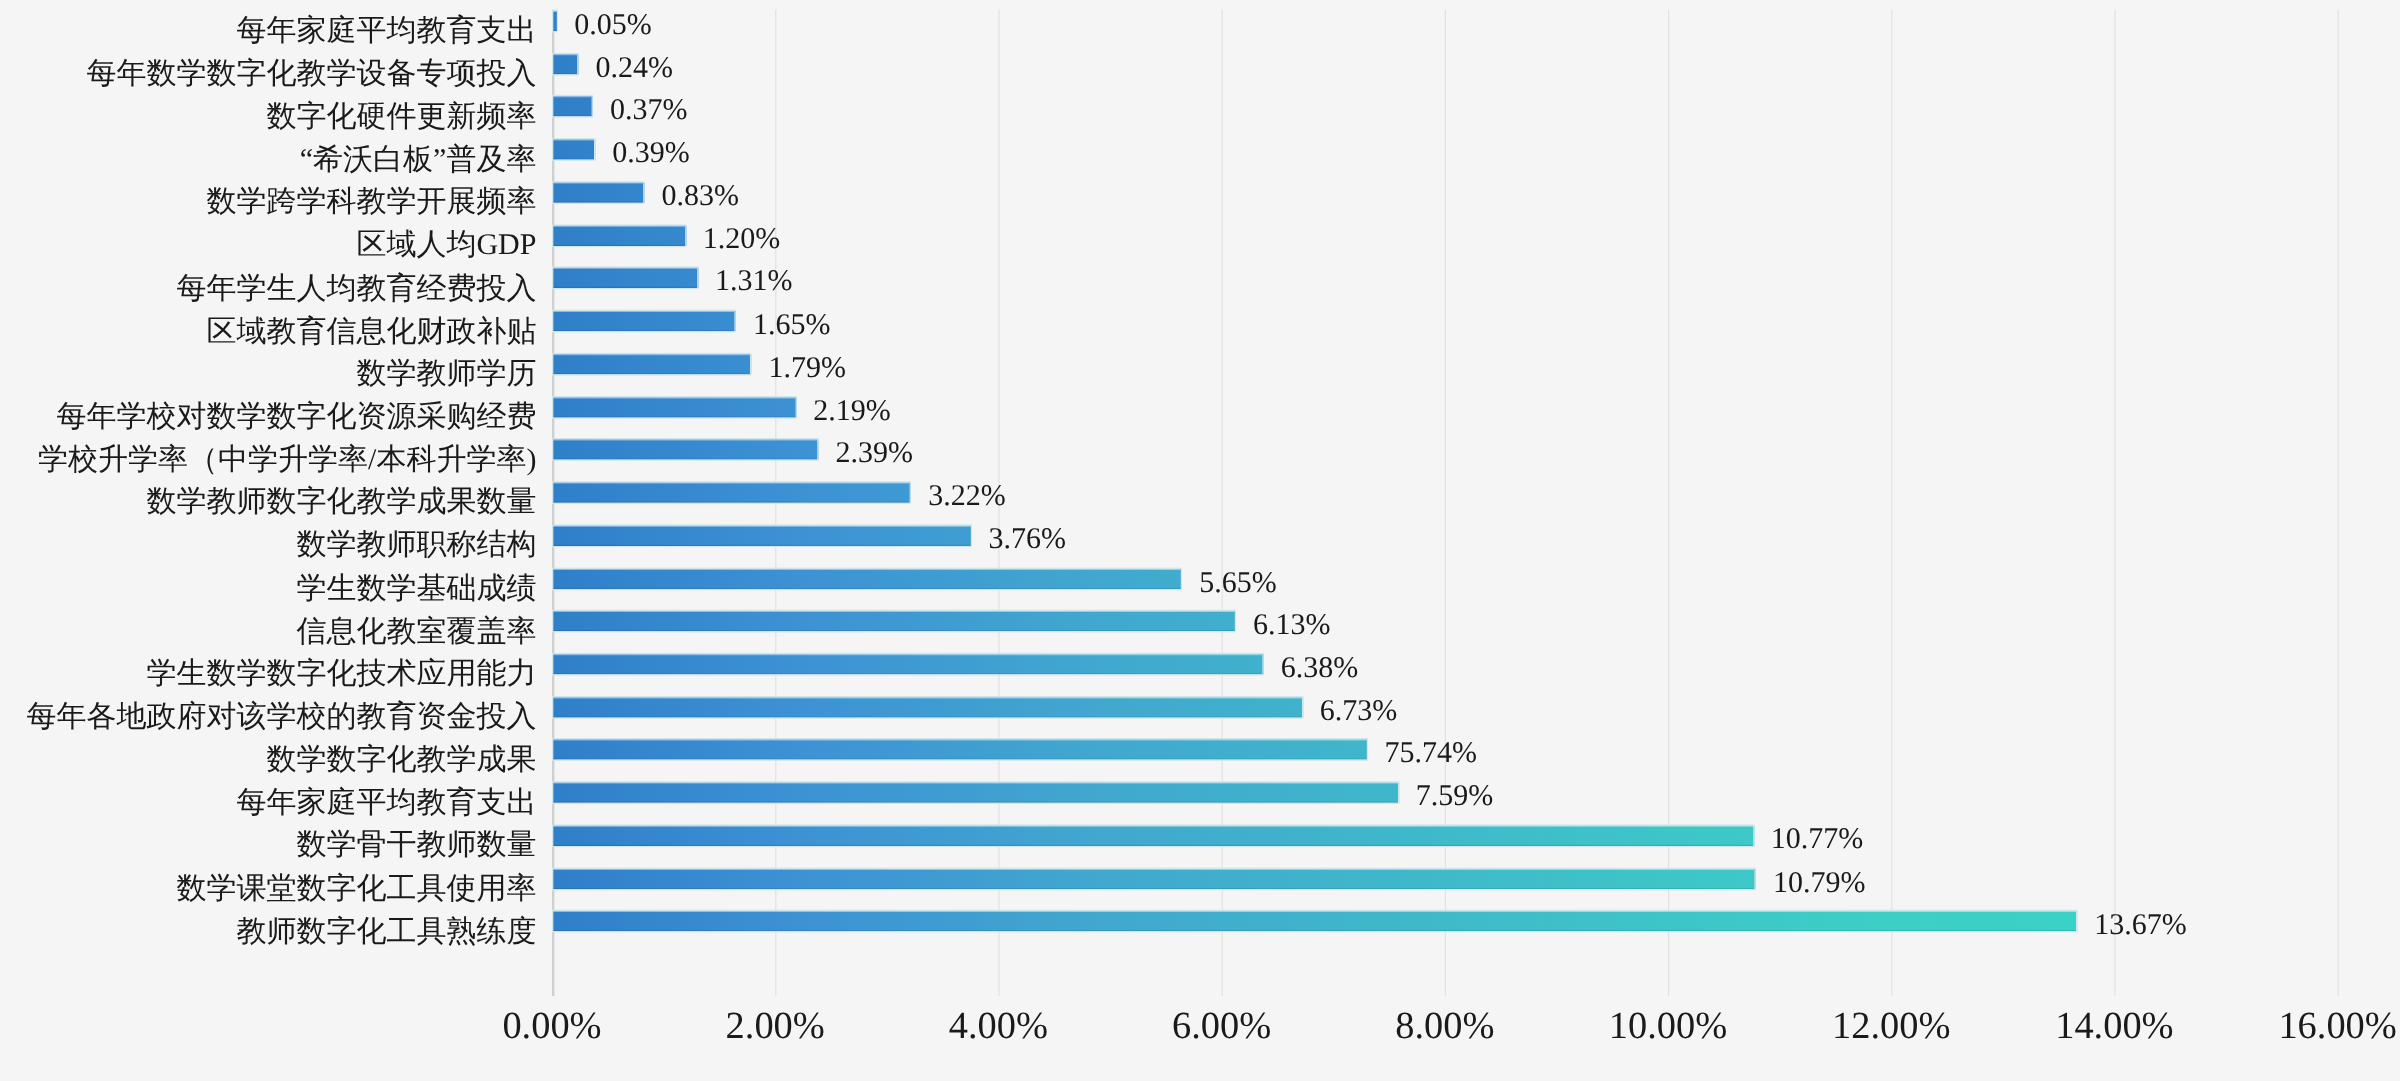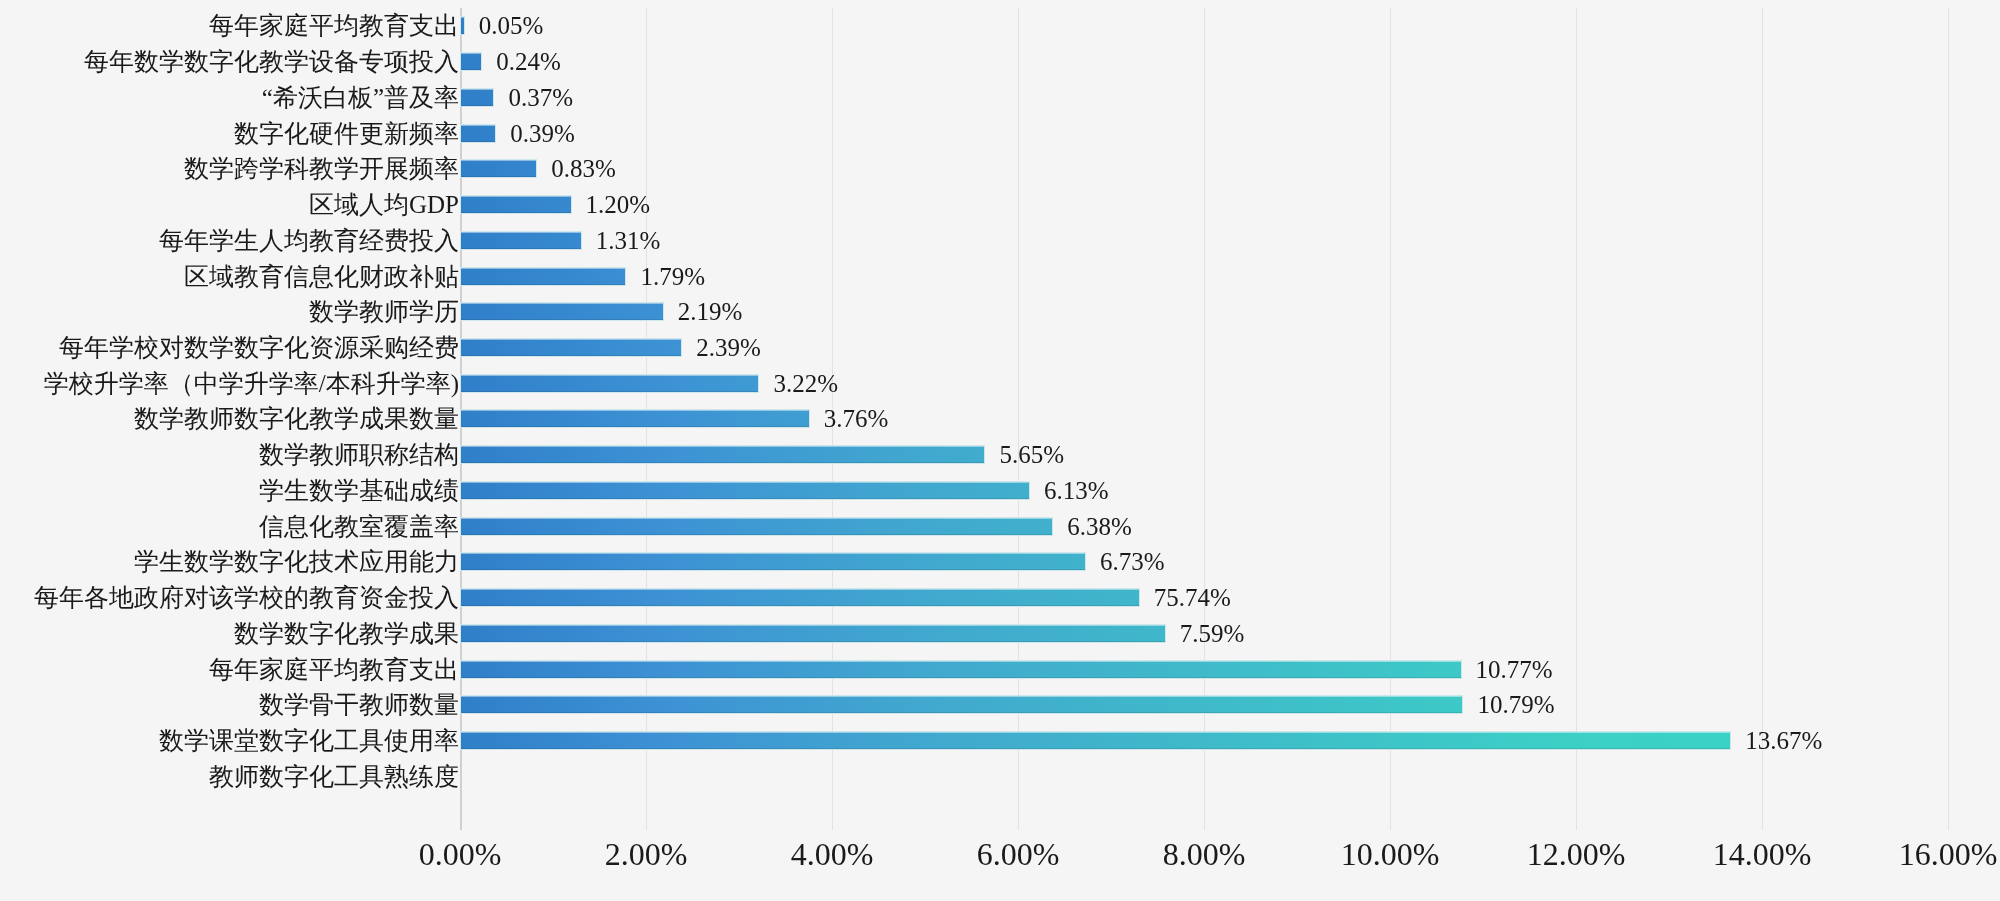--- a/index.html
+++ b/index.html
@@ -41,21 +41,20 @@
 
   .rows {
     position: absolute;
     left: 0; top: 0; right: 0; bottom: 0;
   }
 
   .bar-row {
     position: relative;
     height: 35.74px;
     display: flex;
-    align-items: center;
   }
 
   .bar {
     position: relative;
     height: 19px;
     border: 1px solid #cfe6ea;
     background-image: linear-gradient(
         to right,
         #2f7fc9 0%,
         #3d92d4 14%,
@@ -74,21 +73,21 @@
     color: #1a1a1a;
     white-space: nowrap;
     margin-left: 14px;
     line-height: 1;
     font-family: "Liberation Serif", "DejaVu Serif", serif;
   }
 
   
   #cat-labels {
     position: absolute;
-    left: 16px;
+    left: 4px;
     top: 8px;
     width: 452px;
     height: 822px;
   }
   .cat-row {
     height: 35.74px;
     display: flex;
     align-items: center;
     justify-content: flex-end;
     padding-right: 9px;
@@ -126,24 +125,24 @@
 <div id="chart-root">
 
   <div id="cat-labels">
       <div class="cat-row">
         <span class="cat-label">每年家庭平均教育支出</span>
       </div>
       <div class="cat-row">
         <span class="cat-label">每年数学数字化教学设备专项投入</span>
       </div>
       <div class="cat-row">
+        <span class="cat-label">数字化硬件更新频率</span>
+      </div>
+      <div class="cat-row">
         <span class="cat-label">“希沃白板”普及率</span>
-      </div>
-      <div class="cat-row">
-        <span class="cat-label">数字化硬件更新频率</span>
       </div>
       <div class="cat-row">
         <span class="cat-label">数学跨学科教学开展频率</span>
       </div>
       <div class="cat-row">
         <span class="cat-label">区域人均GDP</span>
       </div>
       <div class="cat-row">
         <span class="cat-label">每年学生人均教育经费投入</span>
       </div>
@@ -229,20 +228,24 @@
         </div>
         <div class="bar-row">
           <div class="bar" style="width: 111.6px; background-size: 1488px 100%;"></div>
           <span class="bar-value">1.20%</span>
         </div>
         <div class="bar-row">
           <div class="bar" style="width: 121.83px; background-size: 1488px 100%;"></div>
           <span class="bar-value">1.31%</span>
         </div>
         <div class="bar-row">
+          <div class="bar" style="width: 153.45px; background-size: 1488px 100%;"></div>
+          <span class="bar-value">1.65%</span>
+        </div>
+        <div class="bar-row">
           <div class="bar" style="width: 166.47px; background-size: 1488px 100%;"></div>
           <span class="bar-value">1.79%</span>
         </div>
         <div class="bar-row">
           <div class="bar" style="width: 203.67px; background-size: 1488px 100%;"></div>
           <span class="bar-value">2.19%</span>
         </div>
         <div class="bar-row">
           <div class="bar" style="width: 222.27px; background-size: 1488px 100%;"></div>
           <span class="bar-value">2.39%</span>

